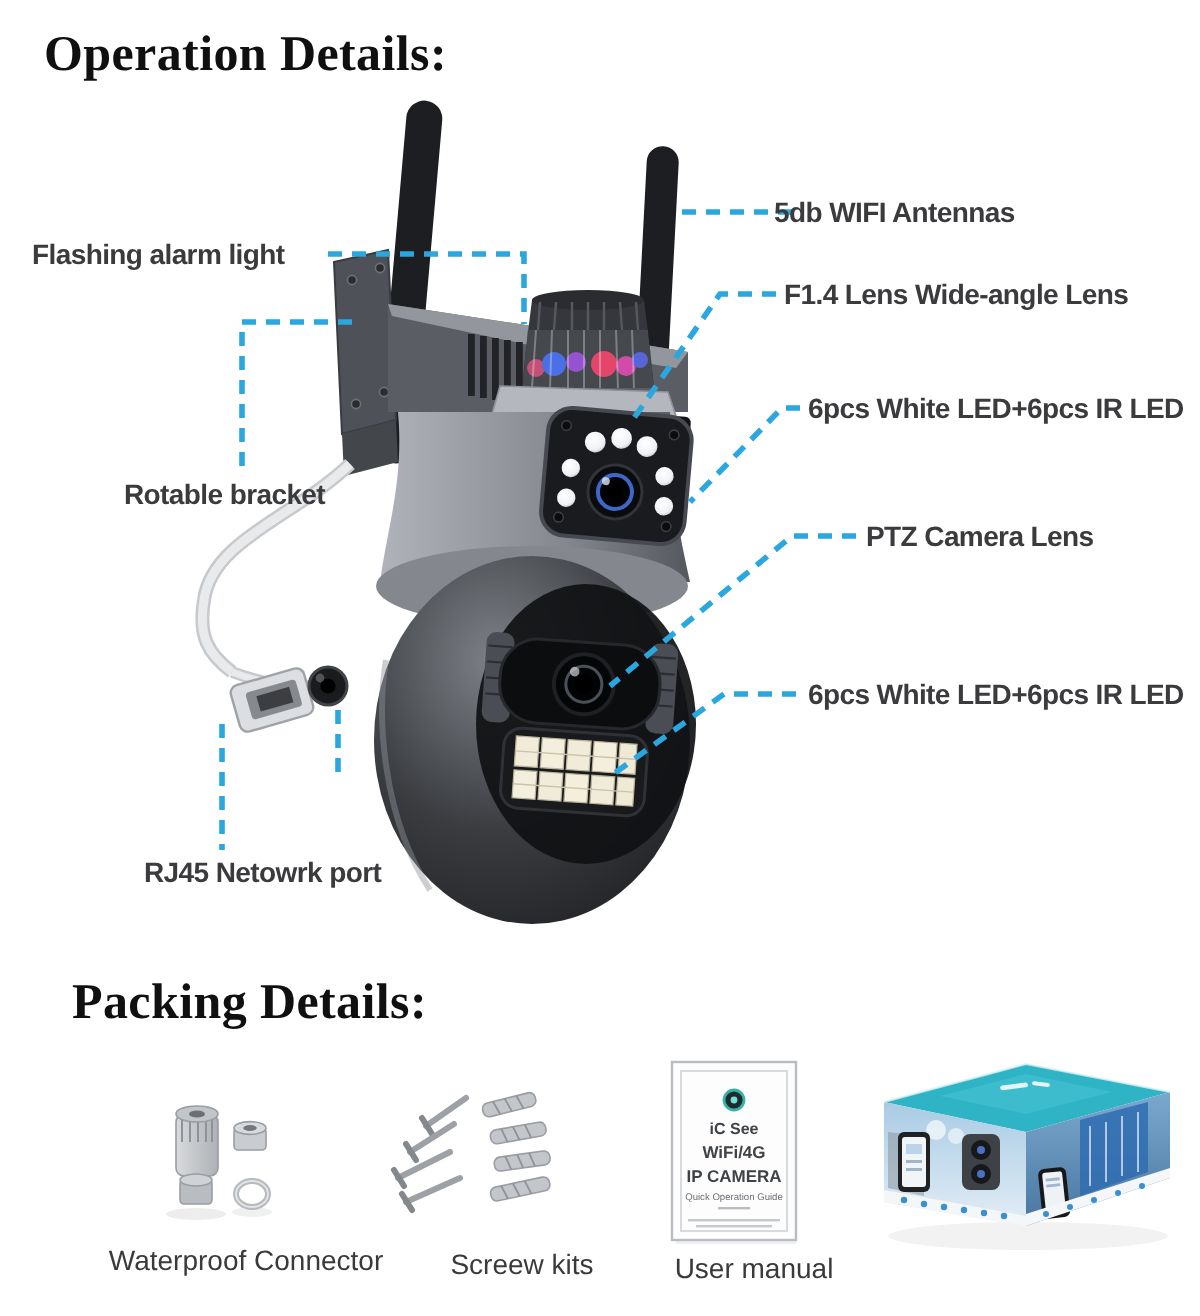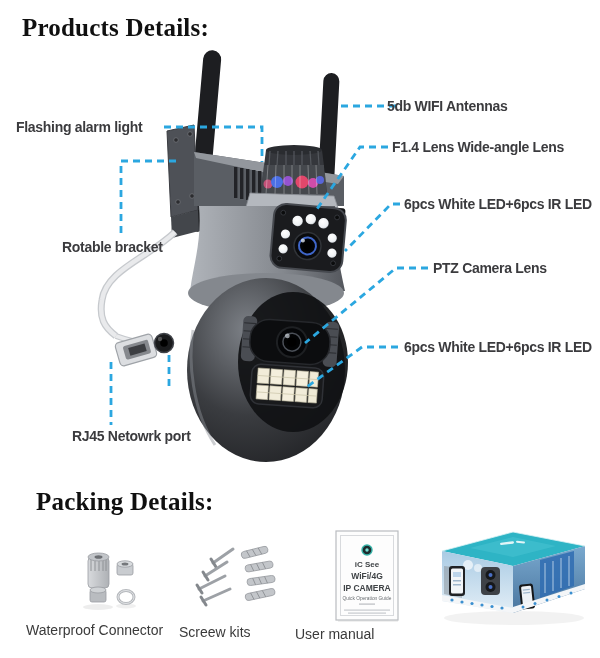--- a/index.html
+++ b/index.html
@@ -6,21 +6,21 @@
   .stage{position:relative;width:600px;height:658px;background:#ffffff;overflow:hidden;
          font-family:"Liberation Sans", sans-serif;}
   .heading{position:absolute;margin:0;font-family:"Liberation Serif", serif;font-weight:700;
            font-size:25px;color:#101010;letter-spacing:.2px;}
   #products-heading{left:22px;top:14px;}
   #packing-heading{left:36px;top:488px;}
   .callout{position:absolute;font-size:14px;font-weight:700;color:#3b3b3e;
            letter-spacing:-0.3px;white-space:nowrap;line-height:14px;}
   .callout.center{text-align:center;white-space:normal;}
   .caption{position:absolute;font-size:14px;font-weight:400;color:#3a3a3a;
-           white-space:nowrap;}
+           text-align:center;white-space:nowrap;margin-left:22px;}
   svg{position:absolute;left:0;top:0;}
   .leader{fill:none;stroke:#2BA7E0;stroke-width:2.8;stroke-dasharray:7 5;}
 </style>
 </head>
 <body>
 
 <div class="stage">
 
   <svg width="600" height="658" viewBox="0 0 600 658">
     <defs>
@@ -349,21 +349,21 @@
         <circle cx="523" cy="607" r="1.5"></circle>
           <circle cx="535" cy="603.5" r="1.5"></circle>
           <circle cx="547" cy="600" r="1.5"></circle>
         <circle cx="559" cy="596.5" r="1.5"></circle>
           <circle cx="571" cy="593" r="1.5"></circle>
       </g>
       <polyline points="442,551 513,532 585,546" fill="none" stroke="#d9f2f5" stroke-width="1" opacity=".8"></polyline>
     </g>
   </svg>
 
-  <h1 class="heading" id="products-heading">Products Details:</h1>
+  <h1 class="heading" id="products-heading">Operation Details:</h1>
 
   <div class="callout" style="left:16px;top:120px;">Flashing alarm light</div>
   <div class="callout" style="left:62px;top:240px;">Rotable bracket</div>
   <div class="callout" style="left:72px;top:429px;">RJ45 Netowrk port</div>
 
   <div class="callout" style="left:387px;top:99px;">5db WIFI Antennas</div>
   <div class="callout" style="left:392px;top:140px;">F1.4 Lens Wide-angle Lens</div>
   <div class="callout" style="left:404px;top:197px;">6pcs White LED+6pcs IR LED</div>
   <div class="callout" style="left:433px;top:261px;">PTZ Camera Lens</div>
   <div class="callout" style="left:404px;top:340px;">6pcs White LED+6pcs IR LED</div>

